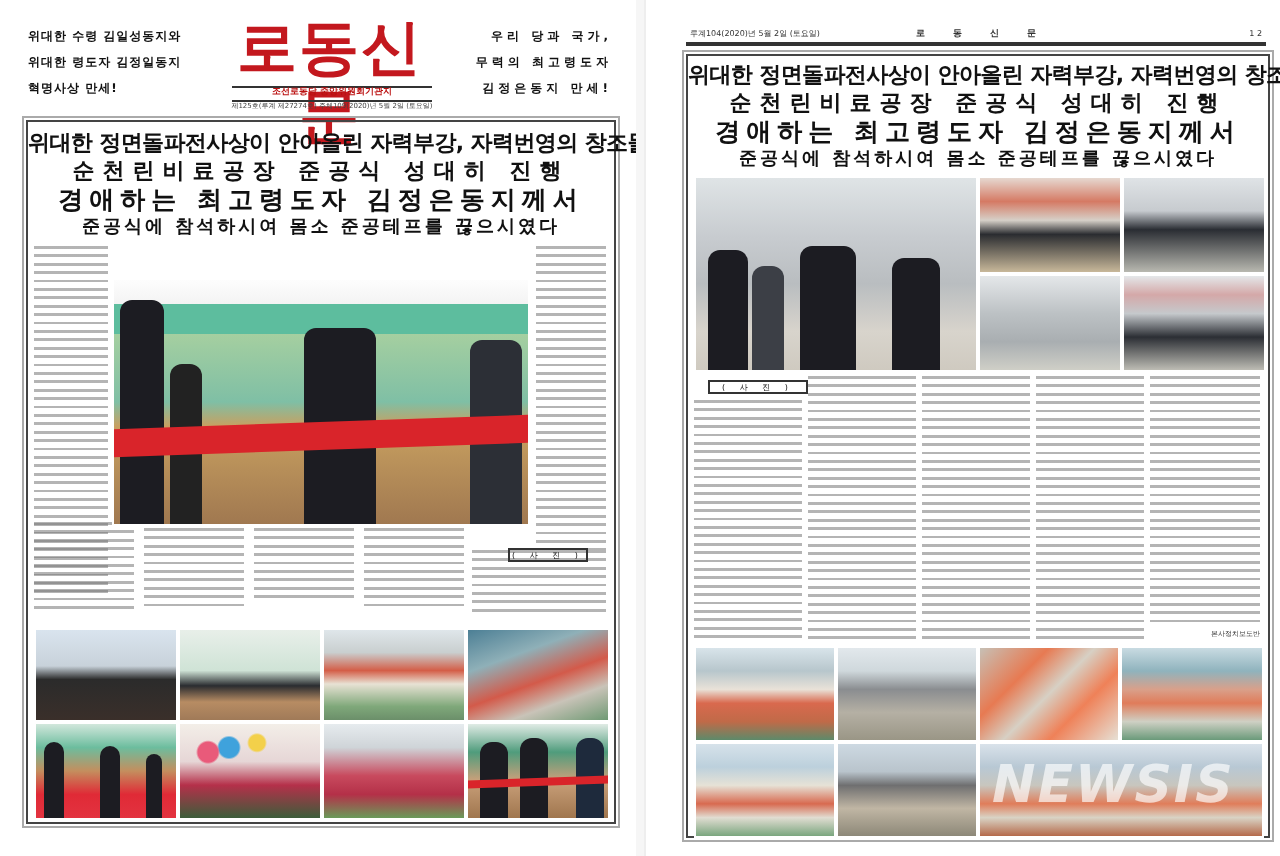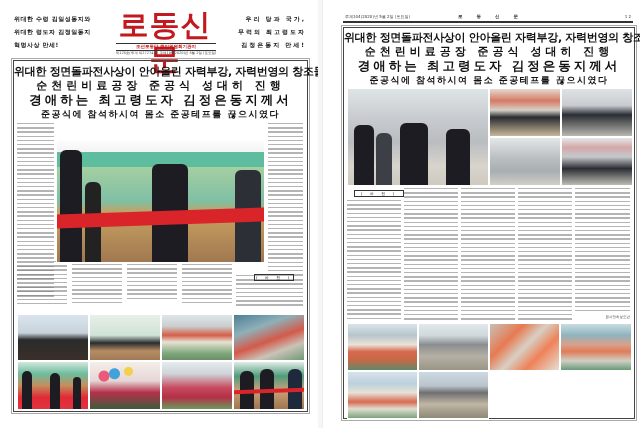--- a/index.html
+++ b/index.html
@@ -144,14 +144,17 @@
     <div class="textcol" style="left:174px;top:160px;width:54px;height:132px;"></div>
     <div class="textcol" style="left:231px;top:160px;width:55px;height:126px;"></div>
     <div style="position:absolute;right:4px;top:287px;font-size:3.5px;color:#333;">본사정치보도반</div>
 
     <div class="photo" style="left:3px;top:295px;width:69px;height:46px;background:linear-gradient(180deg,#d8e4ea 0%,#b7c6cc 25%,#e9e2d8 45%,#d9694e 60%,#c06a48 80%,#5d8a6a 100%);"></div>
     <div class="photo" style="left:74px;top:295px;width:69px;height:46px;background:linear-gradient(180deg,#e2e8ec 0%,#cfd8dc 25%,#8a8d90 45%,#b5b0a4 70%,#9a9686 100%);"></div>
     <div class="photo" style="left:145px;top:295px;width:69px;height:46px;background:linear-gradient(135deg,#c7c0b5 0%,#e77a52 30%,#d7d0c4 50%,#ef8158 70%,#e6e0d5 100%);"></div>
     <div class="photo" style="left:216px;top:295px;width:70px;height:46px;background:linear-gradient(180deg,#c9dbe2 0%,#8fb3bd 25%,#d9a08a 45%,#e07c5a 60%,#cfd0c4 80%,#6a9a7a 100%);"></div>
     <div class="photo" style="left:3px;top:343px;width:69px;height:46px;background:linear-gradient(180deg,#d6e2ea 0%,#bcd0dc 25%,#e6e2d6 45%,#d86a50 65%,#e1ddd2 80%,#7aa67e 100%);"></div>
     <div class="photo" style="left:74px;top:343px;width:69px;height:46px;background:linear-gradient(180deg,#cdd9e2 0%,#b9c4cc 30%,#6f6f70 45%,#c0b6a4 70%,#8d8878 100%);"></div>
+    <div class="photo" style="left:145px;top:343px;width:141px;height:46px;background:linear-gradient(180deg,#d9e2ea 0%,#b8c8d4 25%,#c8c6be 45%,#e07d5a 65%,#d9d3c5 80%,#b56a4a 100%);">
+      <div class="watermark" style="left:6px;top:6px;font-size:26px;">NEWSIS</div>
+    </div>
   </div>
 </div>
 
 </body></html>

